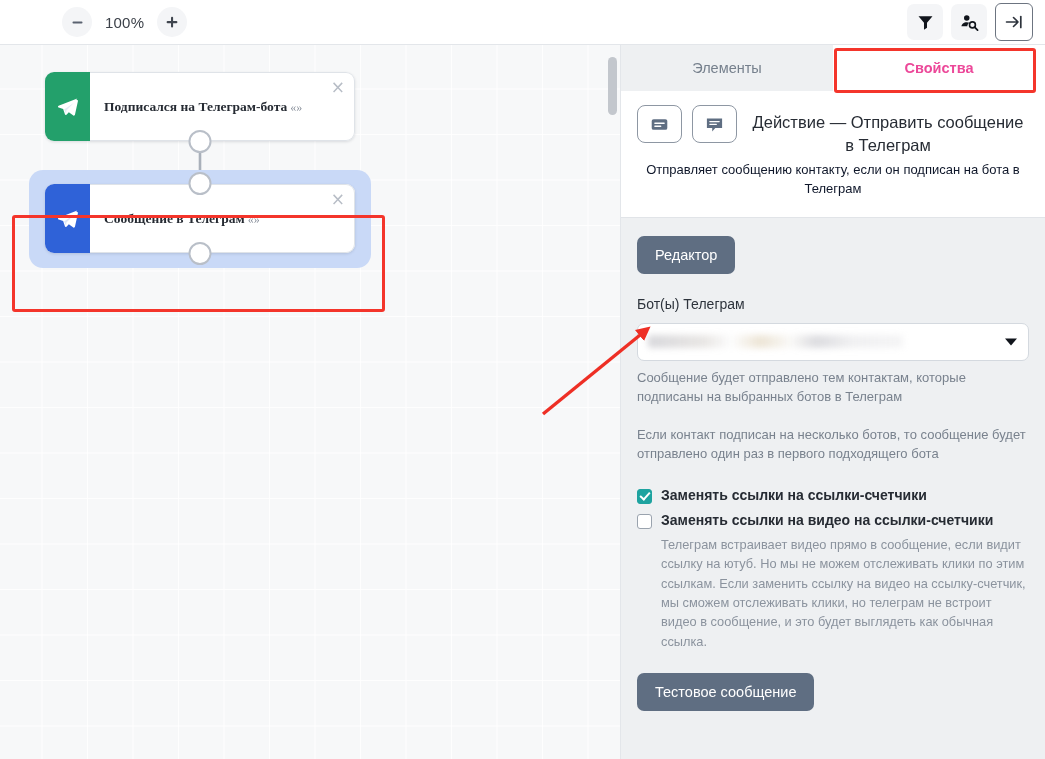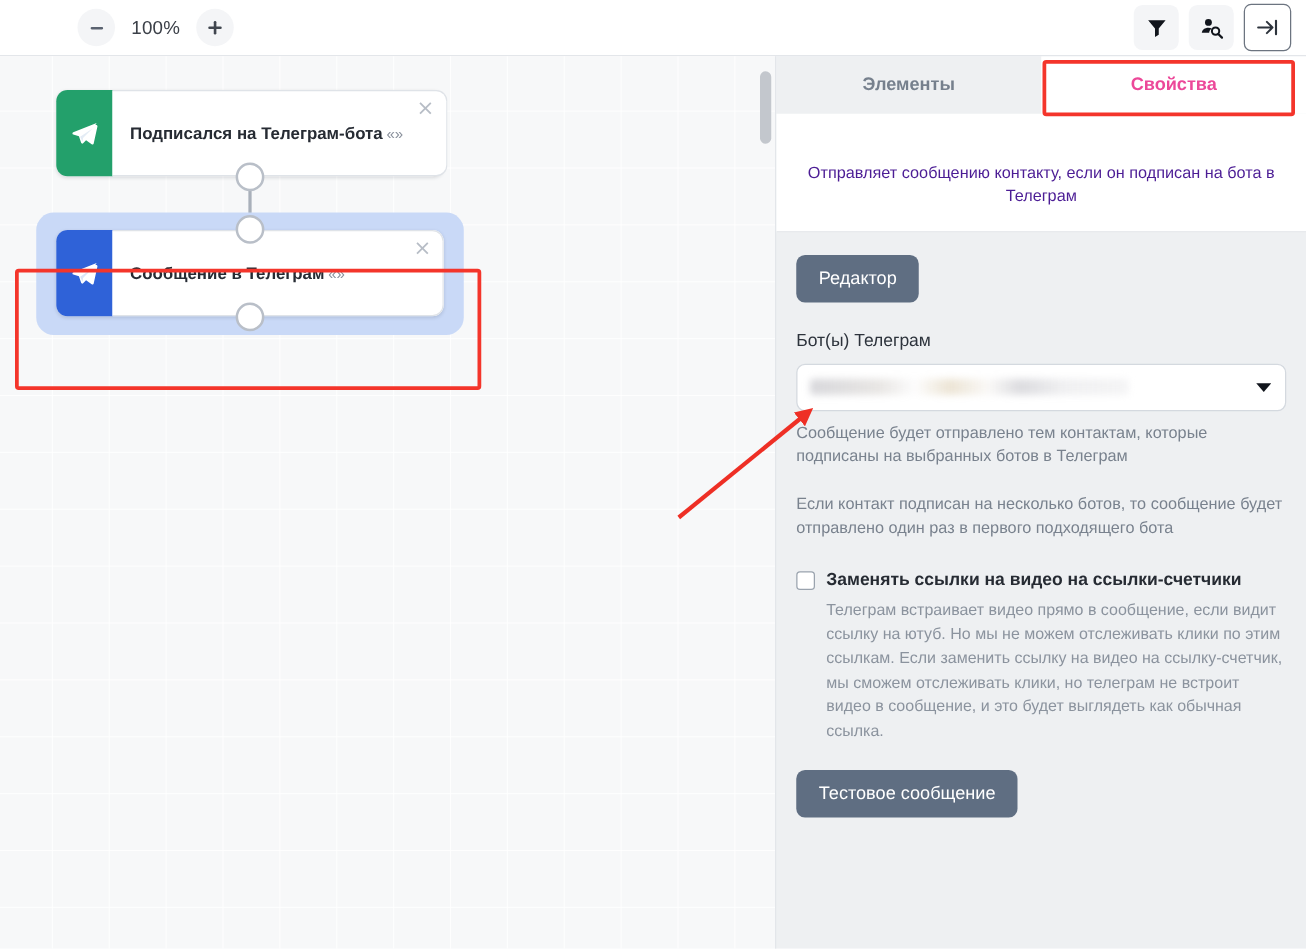--- a/index.html
+++ b/index.html
@@ -78,21 +78,21 @@
   .node .body {
     flex: 1; position: relative;
     border: 1px solid #dfe3e8; border-left: none;
     border-radius: 0 9px 9px 0;
     display: flex; align-items: center;
     padding-left: 14px; padding-right: 34px;
     background: #ffffff;
   }
   .node .title {
     font-size: 13.5px; font-weight: bold; color: #262b33;
-    white-space: nowrap; overflow: hidden; text-overflow: ellipsis;
+    white-space: nowrap; overflow: hidden; text-overflow: ellipsis; font-family: Liberation Serif, serif;
   }
   .node .title .quotes { font-weight: normal; color: #8a919c; font-size: 12px; margin-left: 3px; }
   .node .close {
     position: absolute; top: 6px; right: 9px;
     font-size: 17px; color: #b7bdc6; line-height: 1; cursor: pointer;
     font-family: "DejaVu Sans", sans-serif;
   }
   .port {
     position: absolute; left: 50%; transform: translateX(-50%);
     width: 23px; height: 23px; border-radius: 50%;
@@ -127,40 +127,40 @@
   .panel {
     flex: 1; height: 714px;
     background: #eef0f2;
     display: flex; flex-direction: column;
     border-left: 1px solid #e3e6ea;
     overflow: hidden;
   }
   .tabs { display: flex; height: 46px; min-height: 46px; background: #eef0f2; }
   .tab {
     flex: 1; display: flex; align-items: center; justify-content: center;
-    font-size: 14.5px; color: #76808d; cursor: pointer; background: #eef0f2; font-weight: bold;
+    font-size: 14.5px; color: #76808d; cursor: pointer; background: #eef0f2;
   }
   .tab.active { background: #ffffff; color: #ec4899; font-weight: bold; }
 
   .panel-head {
     background: #ffffff; padding: 14px 16px 18px;
     border-bottom: 1px solid #e1e4e8;
   }
   .head-row { display: flex; align-items: flex-start; gap: 10px; }
   .head-icon-btn {
     width: 45px; height: 38px; min-width: 45px;
     border: 1px solid #8e97a3; border-radius: 8px; background: #ffffff;
     display: flex; align-items: center; justify-content: center; cursor: pointer;
   }
   .head-title {
     flex: 1; font-size: 16.5px; color: #272c34; line-height: 1.4;
     text-align: center; padding-top: 6px;
   }
   .head-sub {
-    margin-top: 24px; font-size: 13px; color: #4c1d95;
+    margin-top: 4px; font-size: 13px; color: #0f172a;
     text-align: center; line-height: 1.45; padding: 0 6px;
   }
 
   .panel-body { flex: 1; overflow: hidden; padding: 18px 16px 0; }
   .field-label { font-size: 14px; color: #2d333c; margin-bottom: 11px; }
   .btn-slate {
     background: #5f6e82; color: #ffffff; border: none;
     border-radius: 7px; padding: 11px 18px;
     font-size: 14.5px; cursor: pointer;
     font-family: "Liberation Sans", sans-serif;
@@ -307,39 +307,60 @@
     </div>
 
     <div class="panel">
 
       <div class="tabs">
         <div class="tab">Элементы</div>
         <div class="tab active">Свойства</div>
       </div>
 
       <div class="panel-head">
+        <div class="head-row">
+          <button class="head-icon-btn">
+            <svg width="19" height="19" viewBox="0 0 20 20">
+              <rect x="1.8" y="4.4" width="16.4" height="11.2" rx="2" fill="#5f6e82"></rect>
+              <rect x="4.4" y="7.8" width="11.2" height="1.6" rx=".8" fill="#ffffff"></rect>
+              <rect x="4.4" y="11" width="7.6" height="1.6" rx=".8" fill="#ffffff"></rect>
+            </svg>
+          </button>
+          <button class="head-icon-btn">
+            <svg width="19" height="19" viewBox="0 0 20 20">
+              <path d="M2 3.6h16v10.2H10.8L7.6 17.4v-3.6H2z" fill="#5f6e82"></path>
+              <rect x="4.4" y="6.2" width="11.2" height="1.5" rx=".75" fill="#ffffff"></rect>
+              <rect x="4.4" y="9.1" width="8.2" height="1.5" rx=".75" fill="#ffffff"></rect>
+            </svg>
+          </button>
+          <div class="head-title">Действие — Отправить сообщение в Телеграм</div>
+        </div>
         <div class="head-sub">Отправляет сообщению контакту, если он подписан на бота в Телеграм</div>
       </div>
 
       <div class="panel-body">
 
         <button class="btn-slate">Редактор</button>
 
         <div class="spacer-20"></div>
 
         <div class="field-label">Бот(ы) Телеграм</div>
         <div class="select-box">
           <div class="blur-value"></div>
           <span class="caret"></span>
         </div>
         <div class="hint">Сообщение будет отправлено тем контактам, которые подписаны на выбранных ботов в Телеграм</div>
         <div class="hint second">Если контакт подписан на несколько ботов, то сообщение будет отправлено один раз в первого подходящего бота</div>
 
         <div style="height:16px"></div>
 
+        <div class="check-row">
+          <span class="checkbox checked"></span>
+          <span class="check-label">Заменять ссылки на ссылки-счетчики</span>
+        </div>
 
         <div class="check-row">
           <span class="checkbox"></span>
           <span class="check-label">Заменять ссылки на видео на ссылки-счетчики</span>
         </div>
         <div class="check-desc">Телеграм встраивает видео прямо в сообщение, если видит ссылку на ютуб. Но мы не можем отслеживать клики по этим ссылкам. Если заменить ссылку на видео на ссылку-счетчик, мы сможем отслеживать клики, но телеграм не встроит видео в сообщение, и это будет выглядеть как обычная ссылка.</div>
 
         <div class="btn-test-wrap">
           <button class="btn-slate">Тестовое сообщение</button>
         </div>

